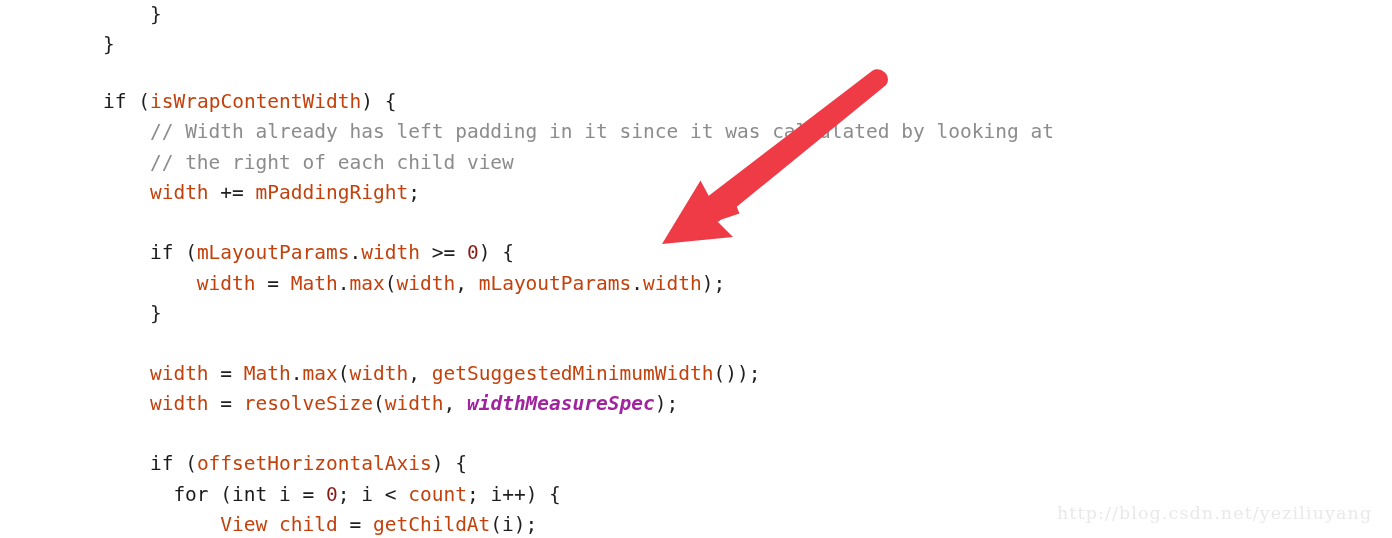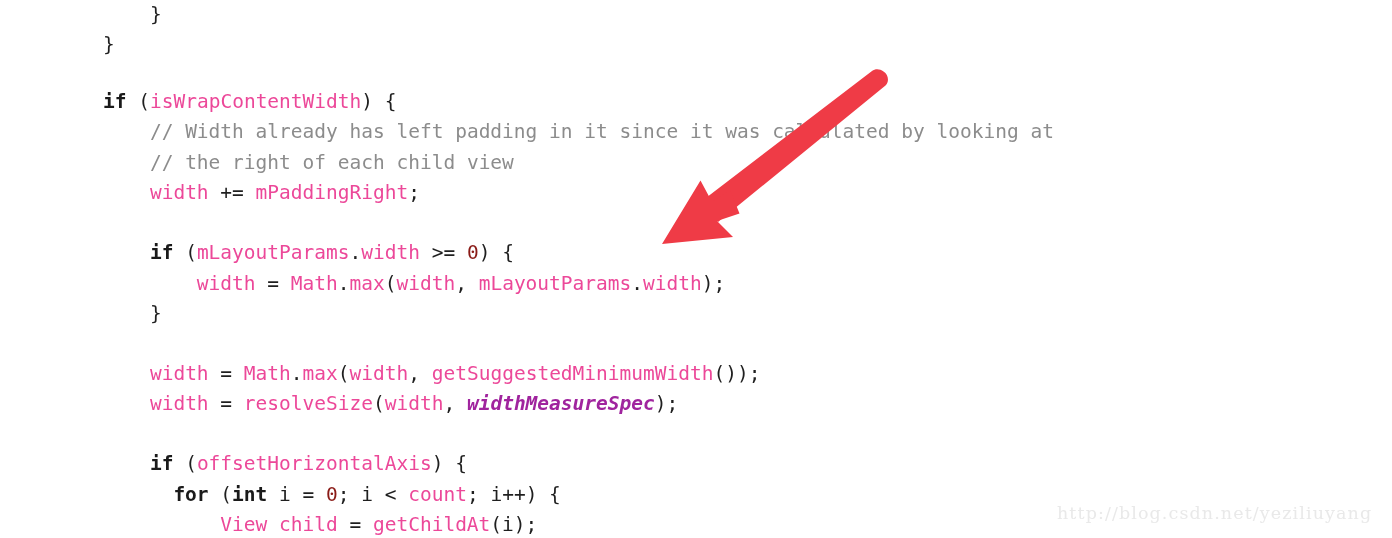--- a/index.html
+++ b/index.html
@@ -38,22 +38,22 @@
   }
 
   .code-line {
     position: absolute;
     left: 103px;
     white-space: pre;
     height: 30px;
   }
 
   
-  .t-kw   { color: #1a1a1a; font-weight: bold; }
-  .t-id   { color: #ec4899; margin-top: 33px; }
+  .t-kw   { color: #1a1a1a; font-weight: normal; }
+  .t-id   { color: #c2410c; margin-top: 33px; }
   .t-punc { color: #1f1f1f; }
   .t-cmt  { color: #8c8c8c; }
   .t-num  { color: #8a1a16; }
   .t-spec { color: #a0249e; font-weight: bold; font-style: italic; }
   .t-plain{ color: #1f1f1f; }
 
   
   #arrow-annotation {
     position: absolute;
     left: 640px;

